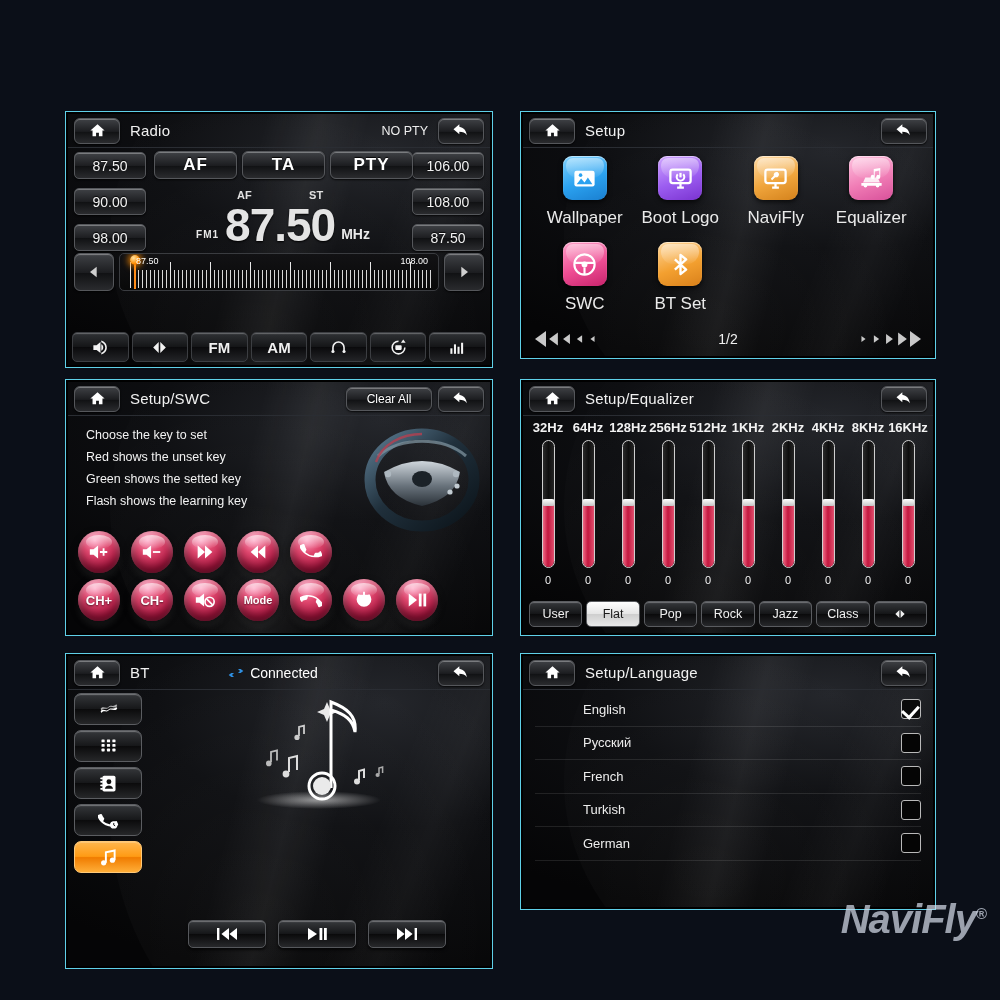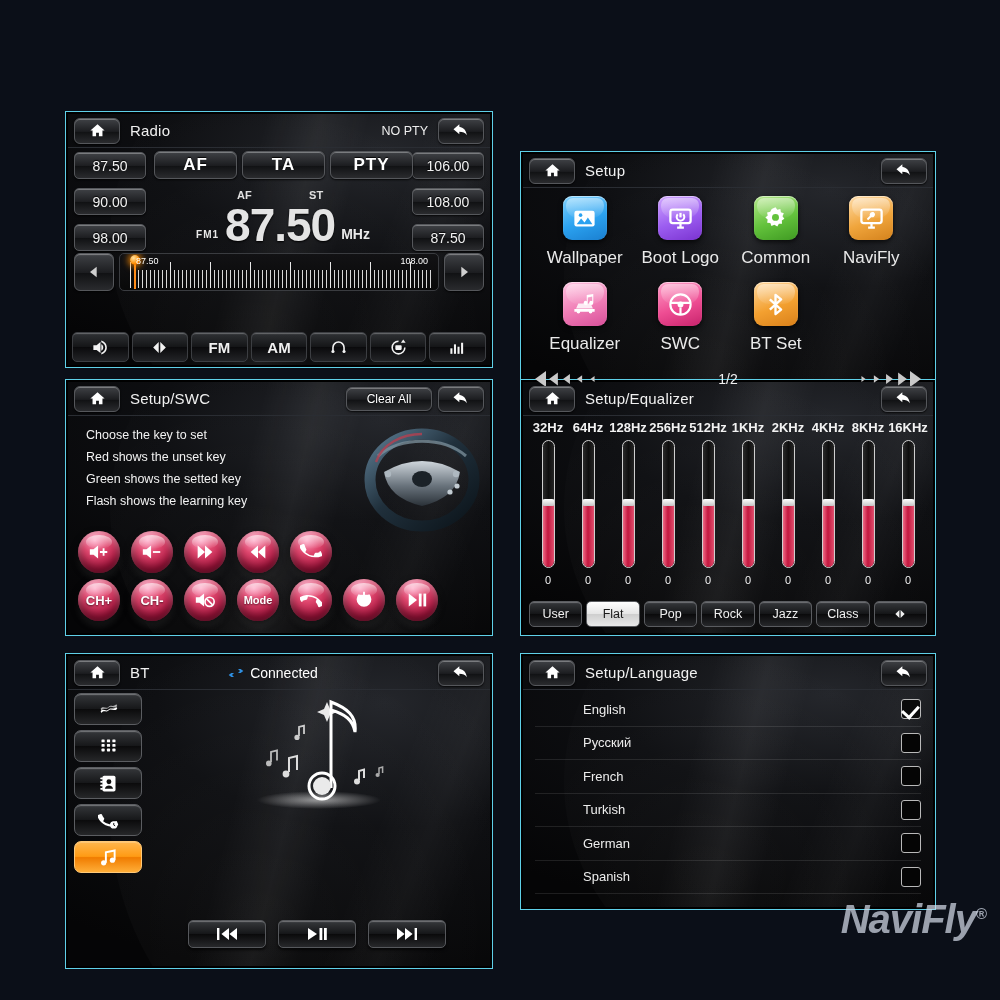--- a/index.html
+++ b/index.html
@@ -120,21 +120,21 @@
     position: absolute; left: 4px; right: 4px; bottom: 3px; height: 30px;
     display: flex; gap: 3px;
   }
   .tb-key { flex: 1; height: 30px; border-radius: 5px; font-size: 15px; font-weight:bold; color:#f0f0f0;
     background: linear-gradient(180deg,#45474b 0%,#2b2d30 8%,#141517 50%,#0a0a0c 51%,#232427 100%);
     border:1px solid #3c3e42; display:flex; align-items:center; justify-content:center;
     box-shadow: inset 0 1px 0 rgba(255,255,255,.18); }
   .tb-key svg { width: 19px; height: 19px; fill: #f2f2f2; }
 
   
-  #setup { left: 520px; top: 111px; width: 416px; height: 248px; margin-top: 40px; }
+  #setup { left: 520px; top: 111px; width: 416px; height: 248px; }
   .icon-grid { position: relative; padding: 8px 14px 0; display: grid;
     grid-template-columns: repeat(4,1fr); grid-template-rows: repeat(2,86px); }
   .icon-cell { display:flex; flex-direction: column; align-items:center; }
   .icon-sq { width: 44px; height: 44px; border-radius: 9px; position: relative;
     box-shadow: inset 0 1px 1px rgba(255,255,255,.55), 0 2px 5px rgba(0,0,0,.7);
     display:flex; align-items:center; justify-content:center; }
   .icon-sq::after { content:""; position:absolute; left:3px; right:3px; top:2px; height:45%;
     border-radius: 7px 7px 12px 12px; background: linear-gradient(180deg, rgba(255,255,255,.45), rgba(255,255,255,.05)); }
   .icon-sq svg { width: 27px; height: 27px; position: relative; z-index:2; }
   .icon-label { color:#eaeaea; font-size: 17px; margin-top: 8px; }
@@ -365,29 +365,20 @@
         <div class="icon-cell">
           <div class="icon-sq" style="background:linear-gradient(160deg,#cfa4ff,#9b5cf0 55%,#7a33d0)">
             <svg viewBox="0 0 24 24" fill="none" stroke="#fff" stroke-width="2">
                   <rect x="3" y="4" width="18" height="12" rx="2"></rect>
                   <path d="M9 20h6M12 16v4"></path>
                   <path d="M12 7v4" stroke-width="2"></path>
                   <path d="M9.6 8.2a3.4 3.4 0 104.8 0" stroke-width="1.8"></path>
                 </svg>
           </div>
           <div class="icon-label">Boot Logo</div>
-        </div>
-        <div class="icon-cell">
-          <div class="icon-sq" style="background:linear-gradient(160deg,#b5e98a,#63c23c 55%,#3f9a22)">
-            <svg viewBox="0 0 24 24" fill="#fff">
-                  <path d="M12 2l1.6 2.3 2.7-.7.5 2.8 2.6 1-1.2 2.6 1.7 2.2-2.3 1.6.2 2.8-2.8.1-1.4 2.4L11 17.6l-2.6 1.1-1-2.6-2.8-.4.4-2.8L3 11.2l2.1-1.9-.6-2.7 2.8-.6L8.6 3.5z"></path>
-                  <circle cx="12" cy="11" r="3.1" fill="#63c23c"></circle>
-                </svg>
-          </div>
-          <div class="icon-label">Common</div>
         </div>
         <div class="icon-cell">
           <div class="icon-sq" style="background:linear-gradient(160deg,#ffdba5,#f0a53c 55%,#d4821c)">
             <svg viewBox="0 0 24 24" fill="none" stroke="#fff" stroke-width="2">
                   <rect x="3" y="4" width="18" height="12" rx="2"></rect>
                   <path d="M9 20h6M12 16v4"></path>
                   <path d="M15 7.5a2.6 2.6 0 01-3.3 3.3L9 13.5l-1.2-1.2 2.7-2.7A2.6 2.6 0 0113.8 6.3z" fill="#fff" stroke="none"></path>
                 </svg>
           </div>
           <div class="icon-label">NaviFly</div>
@@ -847,24 +838,20 @@
               <span class="lang-chk"></span>
             </div>
             <div class="lang-row">
               <span class="lang-name">Turkish</span>
               <span class="lang-chk"></span>
             </div>
             <div class="lang-row">
               <span class="lang-name">German</span>
               <span class="lang-chk"></span>
             </div>
-            <div class="lang-row">
-              <span class="lang-name">Spanish</span>
-              <span class="lang-chk"></span>
-            </div>
           </div>
     </div>
       </div>
   </div>
 
   <div class="watermark">
     <span>NaviFly</span><sup>®</sup>
   </div>
 
 </div>

